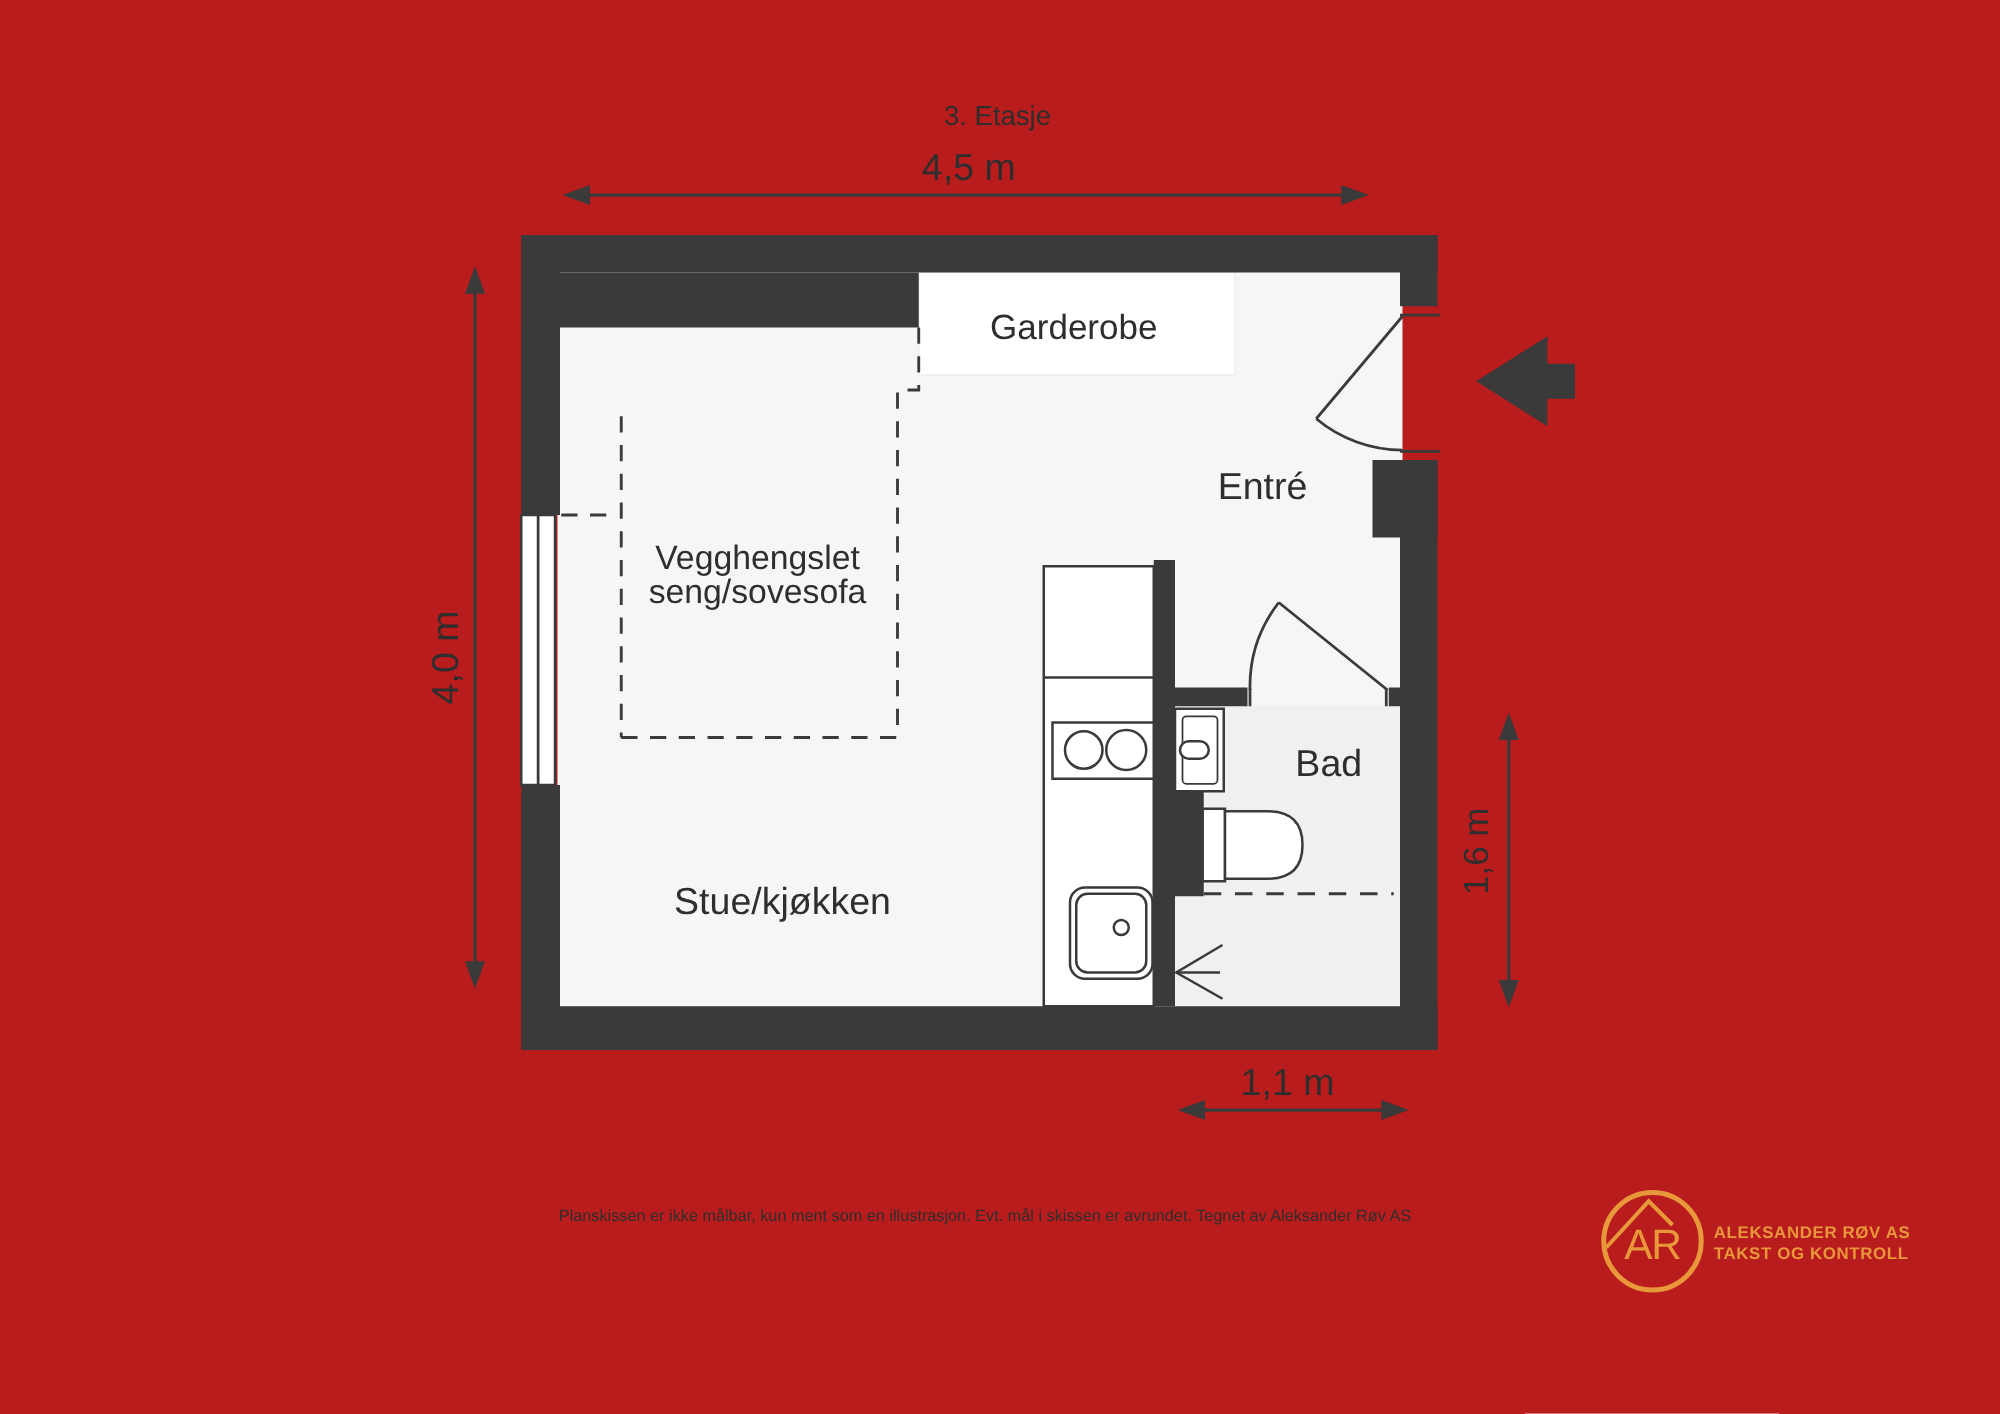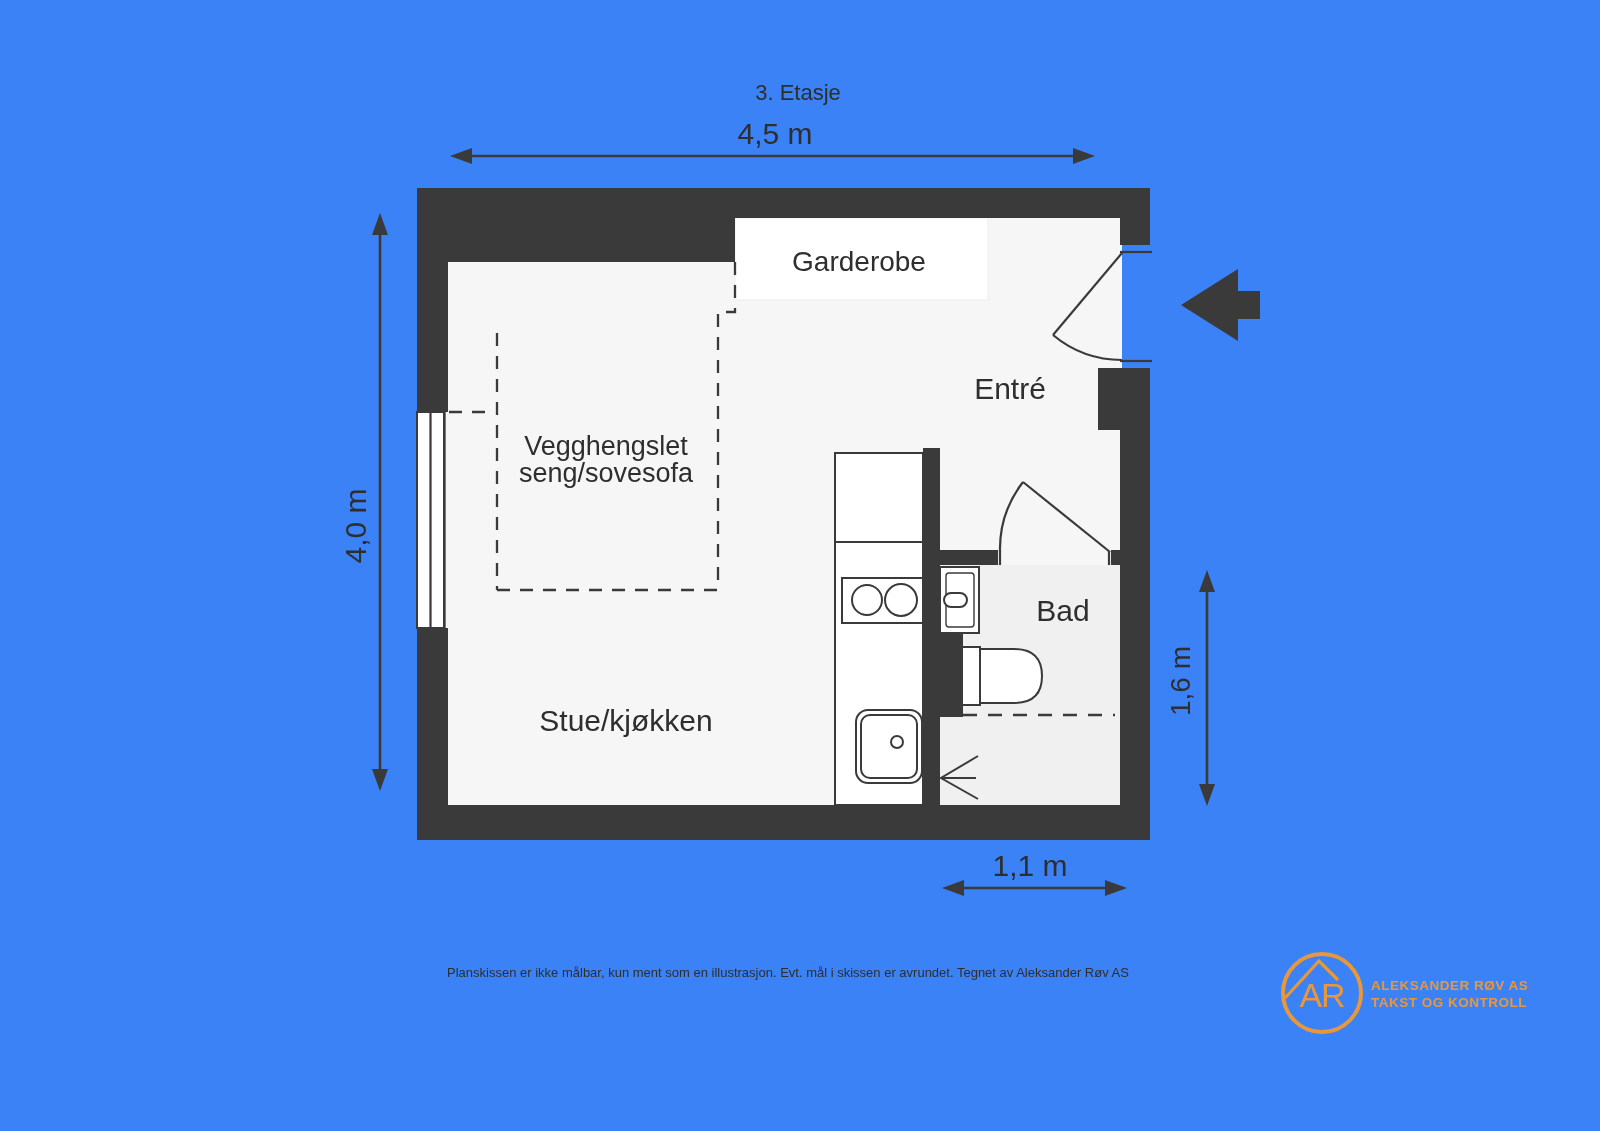--- a/index.html
+++ b/index.html
@@ -1,19 +1,19 @@
 <!DOCTYPE html>
 <html><head>
 <meta charset="utf-8">
 <style>
   html, body { margin: 0; padding: 0; background: #ffffff; }
   .canvas {
     position: relative;
     width: 1600px; height: 1131px;
-    background: #3b82f6;
+    background: #b91c1c;
     font-family: "Liberation Sans", "DejaVu Sans", sans-serif;
     overflow: hidden;
   }
   svg { position: absolute; left: 0; top: 0; display: block; }
   text { font-family: "Liberation Sans", "DejaVu Sans", sans-serif; }
 </style>
 </head>
 <body>
 
 <div class="canvas">

